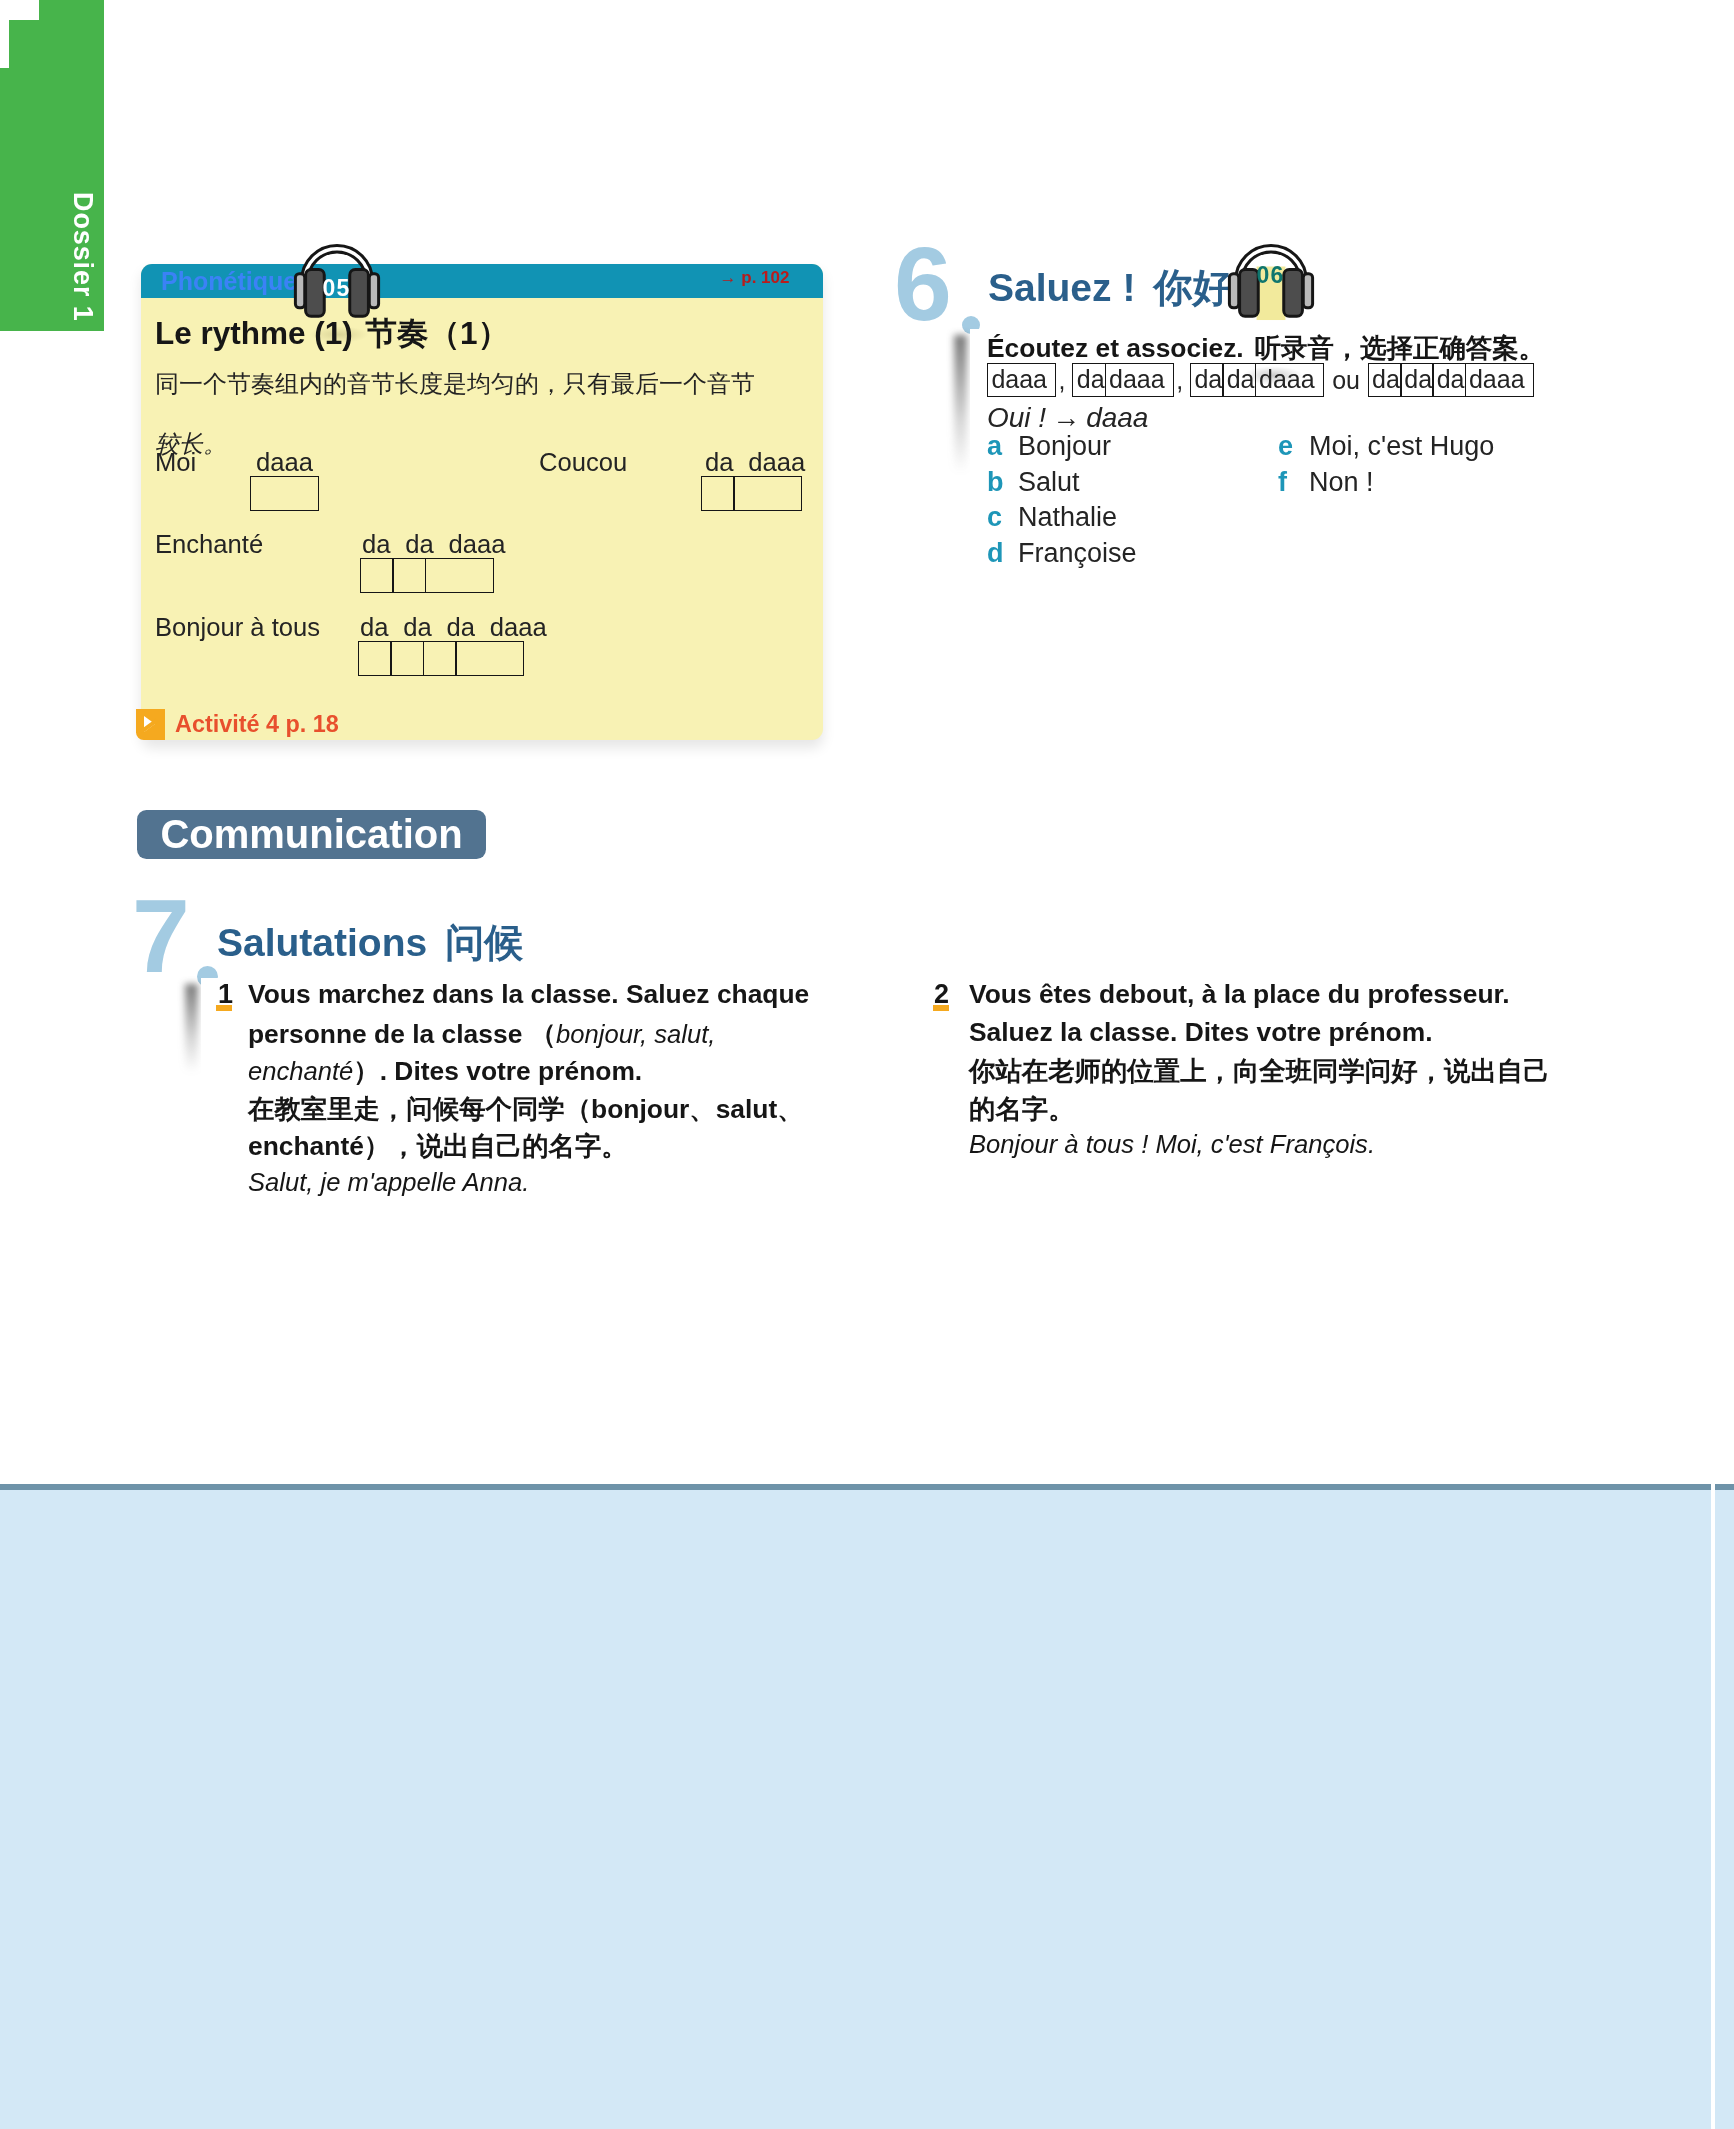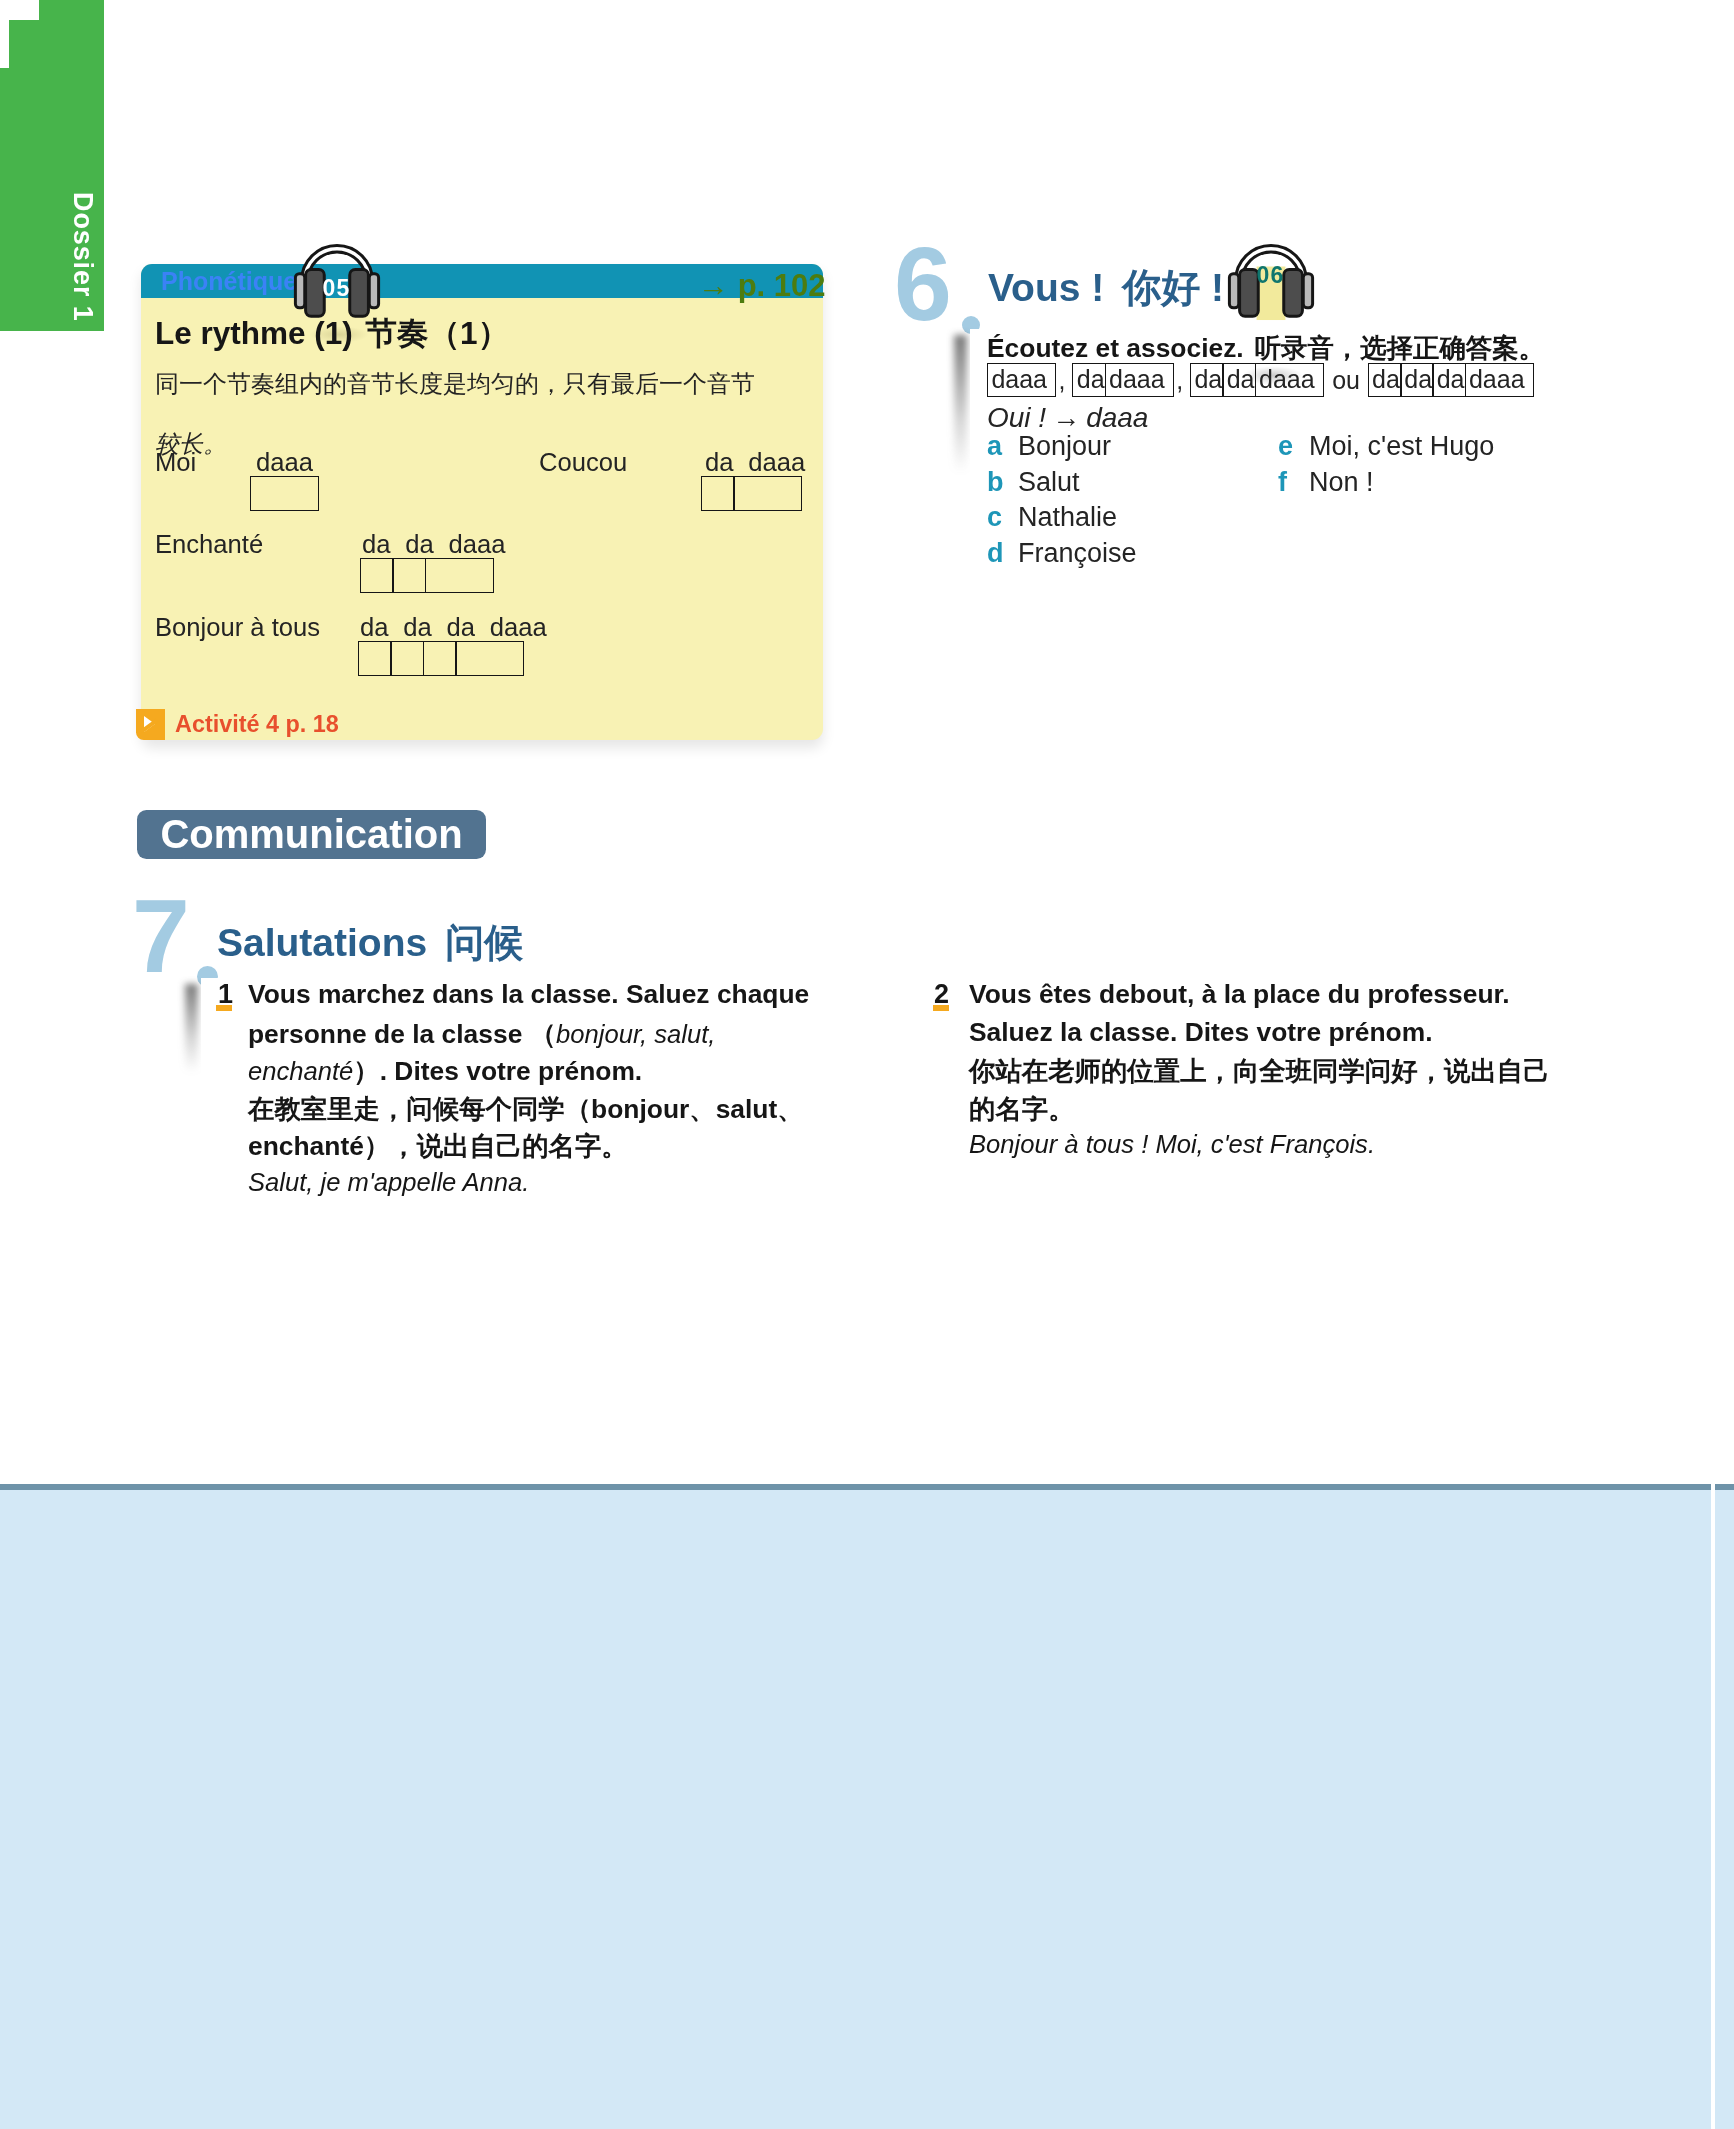--- a/index.html
+++ b/index.html
@@ -14,21 +14,21 @@
   .notch2{left:0;top:0;width:8.5px;height:68px;background:#ffffff;}
   .dossier-label{left:67px;top:192px;writing-mode:vertical-rl;color:#ffffff;
                  font-size:27px;font-weight:bold;letter-spacing:0.9px;}
 
   
   .phon-box{left:141px;top:264px;width:682px;height:476px;background:#f8f2b4;
             border-radius:11px;box-shadow:0 7.7px 12.8px rgba(0,0,0,0.10);}
   .phon-header{left:141px;top:264px;width:682px;height:34px;background:#1193b4;
                border-radius:11px 11px 0 0;}
   .phon-title{left:161px;top:267px;font-size:25px;font-weight:bold;color:#3b82f6;}
-  .phon-ref{top:268px;left:698px;width:113px;text-align:center;font-size:31px;font-weight:bold;color:#4d7c0f;}
+  .phon-ref{top:268px;left:698px;width:113px;text-align:center;font-size:17px;font-weight:bold;color:#b91c1c;}
   .hp-num{width:47px;text-align:center;font-size:23px;font-weight:800;letter-spacing:1.3px;}
   .hp05-num{left:313px;top:275px;color:#ffffff;}
   .hp06-num{left:1247px;top:262px;color:#0f766e;}
   .hp-shadow{border-radius:50%;}
   .hp05-shadow{left:309px;top:326px;width:60px;height:17px;
     background:radial-gradient(ellipse at center, rgba(60,55,0,0.16), rgba(60,55,0,0) 70%);}
   .hp06-shadow{left:1243px;top:366px;width:60px;height:19px;
     background:radial-gradient(ellipse at center, rgba(0,0,0,0.20), rgba(0,0,0,0) 70%);}
 
   .phon-title-line{left:155px;top:313px;font-size:31.5px;font-weight:bold;color:#161616;}
@@ -165,21 +165,21 @@
     <div class="abs act-slash"></div>
   </div>
   <div class="abs act-label nowrap">Activité 4 p. 18</div>
 
   <div class="abs big-num num6">6</div>
   <div class="abs num-dot dot6"></div>
   <div class="abs edge-shadow shadow6"></div>
   <div class="abs card card6"></div>
 
   <div class="abs sec-heading head6 nowrap">
-    <span>Vous !</span><span class="zh">你好 !</span>
+    <span>Saluez !</span><span class="zh">你好 !</span>
   </div>
 
   <svg class="abs" style="left:1226px;top:229px;" width="90" height="98" viewBox="0 0 212 230">
     <rect x="72" y="88" width="68" height="126" fill="#f2ea9c"></rect>
     <path d="M30 122 A76 76 0 0 1 182 122" stroke="#161616" stroke-width="22" fill="none"></path>
     <path d="M30 122 A76 76 0 0 1 182 122" stroke="#ffffff" stroke-width="8" fill="none"></path>
     <rect x="8" y="105" width="22" height="80" rx="9" fill="#b9b9b9" stroke="#161616" stroke-width="7"></rect>
     <rect x="182" y="105" width="22" height="80" rx="9" fill="#b9b9b9" stroke="#161616" stroke-width="7"></rect>
     <rect x="32" y="95" width="44" height="110" rx="13" fill="#4d4d4d" stroke="#161616" stroke-width="7"></rect>
     <rect x="136" y="95" width="44" height="110" rx="13" fill="#4d4d4d" stroke="#161616" stroke-width="7"></rect>

